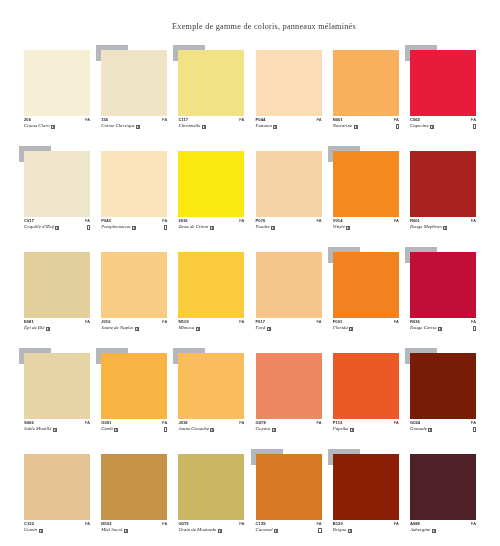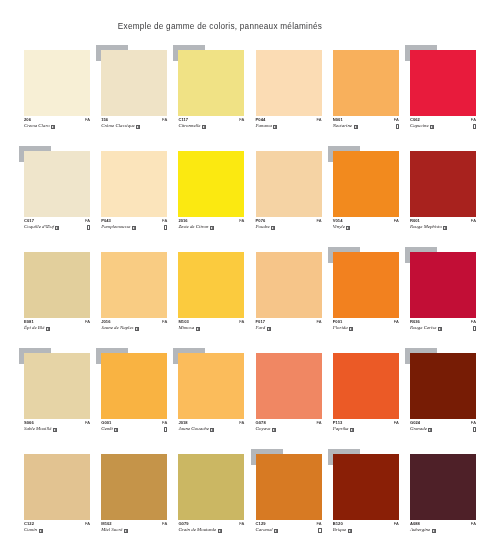--- a/index.html
+++ b/index.html
@@ -19,24 +19,25 @@
     width: 500px;
     height: 546px;
     background: #ffffff;
   }
   #title {
     position: absolute;
     top: 22px;
     left: 0;
     width: 440px;
     text-align: center;
-    font-family: Liberation Sans, sans-serif;
+    font-family: Liberation Serif, serif;
     font-size: 8.2px;
     letter-spacing: 0.25px;
     color: #3a3a3c;
+    padding-left: 44px;
   }
   #grid {
     position: absolute;
     top: 50px;
     left: 24px;
     width: 452px;
     display: grid;
     grid-template-columns: repeat(6, 66px);
     grid-column-gap: 11.2px;
     grid-row-gap: 11px;

